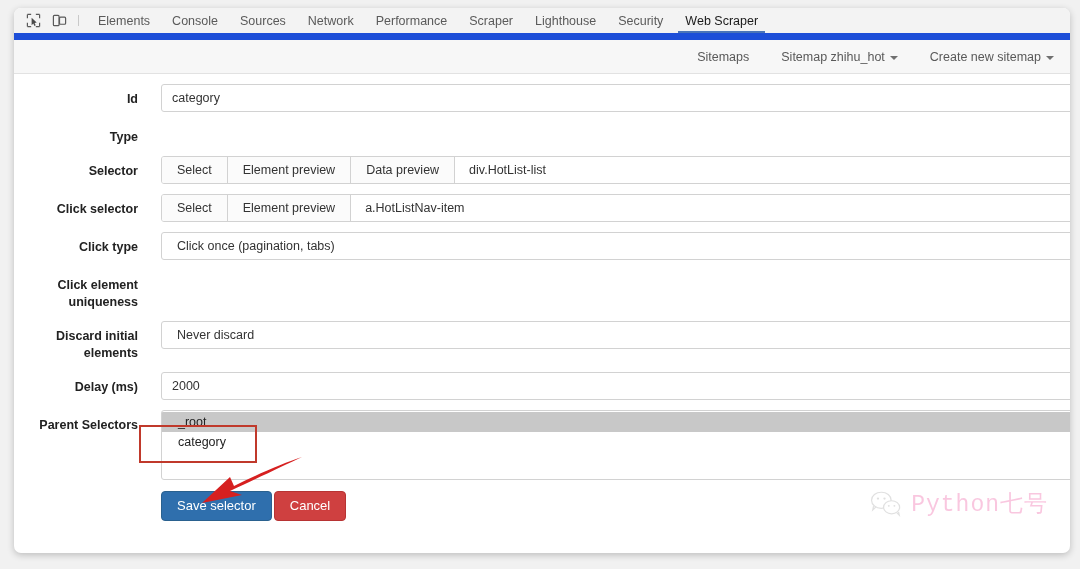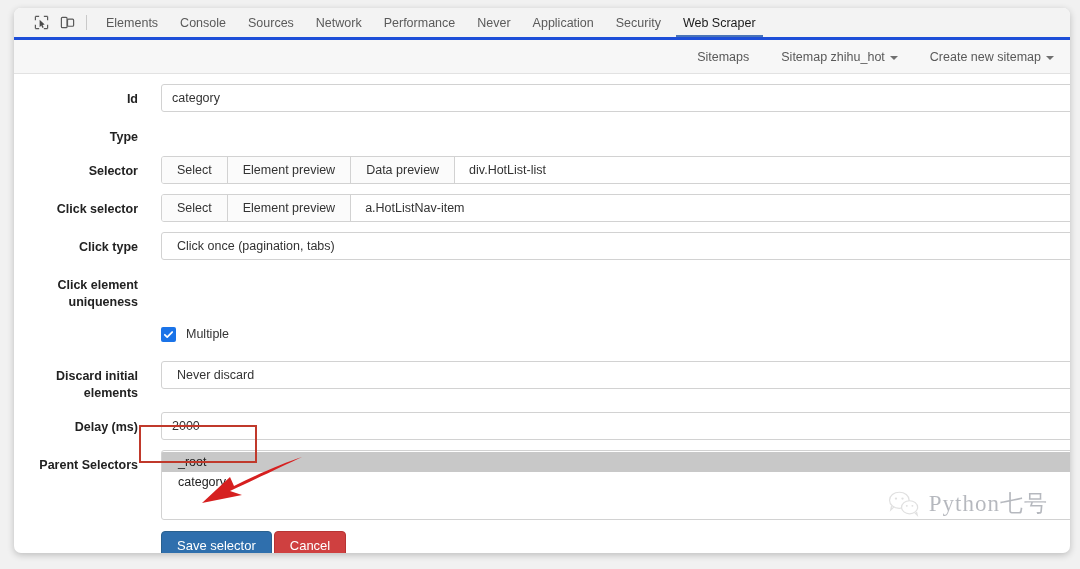--- a/index.html
+++ b/index.html
@@ -19,24 +19,24 @@
     border-radius: 7px 7px 7px 7px;
     box-shadow: 0 2px 7px rgba(0,0,0,0.22);
     overflow: hidden;
   }
 
   
   #devtools-bar {
     position: relative;
     height: 32px;
     background: #f3f3f3;
-    border-bottom: 3px solid #1d4ed8;
+    border-bottom: 7px solid #1d4ed8;
     display: flex;
     align-items: stretch;
-    padding-left: 14px;
+    padding-left: 6px;
   }
   .tool-icon-btn {
     width: 26px;
     display: flex; align-items: center; justify-content: center;
     cursor: pointer;
   }
   .tool-icon-btn svg { display: block; }
   .bar-divider {
     width: 1px;
     margin: 7px 8px 7px 6px;
@@ -239,23 +239,23 @@
     position: absolute;
     right: 22px; bottom: 34px;
     display: flex;
     align-items: center;
     gap: 8px;
     opacity: 0.30;
     pointer-events: none;
   }
   #watermark .wm-text {
     font-size: 23px;
-    color: #0f172a;
+    color: #ec4899;
     letter-spacing: 1px;
-    font-family: Liberation Serif, serif;
+    font-family: Liberation Mono, monospace;
   }
 </style>
 </head>
 <body>
 
 <div id="panel">
 
   <div id="devtools-bar">
 
     <div class="tool-icon-btn">
@@ -283,24 +283,24 @@
     <div class="dt-tab">
         <span>Sources</span>
       </div>
     <div class="dt-tab">
         <span>Network</span>
       </div>
     <div class="dt-tab">
         <span>Performance</span>
       </div>
     <div class="dt-tab">
-        <span>Never</span>
-      </div>
-    <div class="dt-tab">
-        <span>Application</span>
+        <span>Scraper</span>
+      </div>
+    <div class="dt-tab">
+        <span>Lighthouse</span>
       </div>
     <div class="dt-tab">
         <span>Security</span>
       </div>
     <div class="dt-tab active">
         <span>Web Scraper</span>
       </div>
   </div>
 
   <div id="ws-nav">
@@ -361,33 +361,20 @@
         <div class="inputbox padded">
           <span>Click once (pagination, tabs)</span>
         </div>
       </div>
     </div>
 
     <div class="frow">
       <div class="flabel">Click element uniqueness</div>
     </div>
 
-    <div class="frow" style="margin-top:6px;margin-bottom:14px;">
-      <div class="flabel"></div>
-      <div class="fcontrol">
-        <div class="cbrow">
-          <div class="cbox">
-            <svg width="11" height="11" viewBox="0 0 12 12" aria-hidden="true">
-              <path d="M2 6.3l2.6 2.6L10 3.3" stroke="#ffffff" stroke-width="1.9" fill="none" stroke-linecap="round" stroke-linejoin="round"></path>
-            </svg>
-          </div>
-          <div class="cblabel">Multiple</div>
-        </div>
-      </div>
-    </div>
 
     <div class="frow">
       <div class="flabel">Discard initial elements</div>
       <div class="fcontrol">
         <div class="inputbox padded">
           <span>Never discard</span>
         </div>
       </div>
     </div>
 

